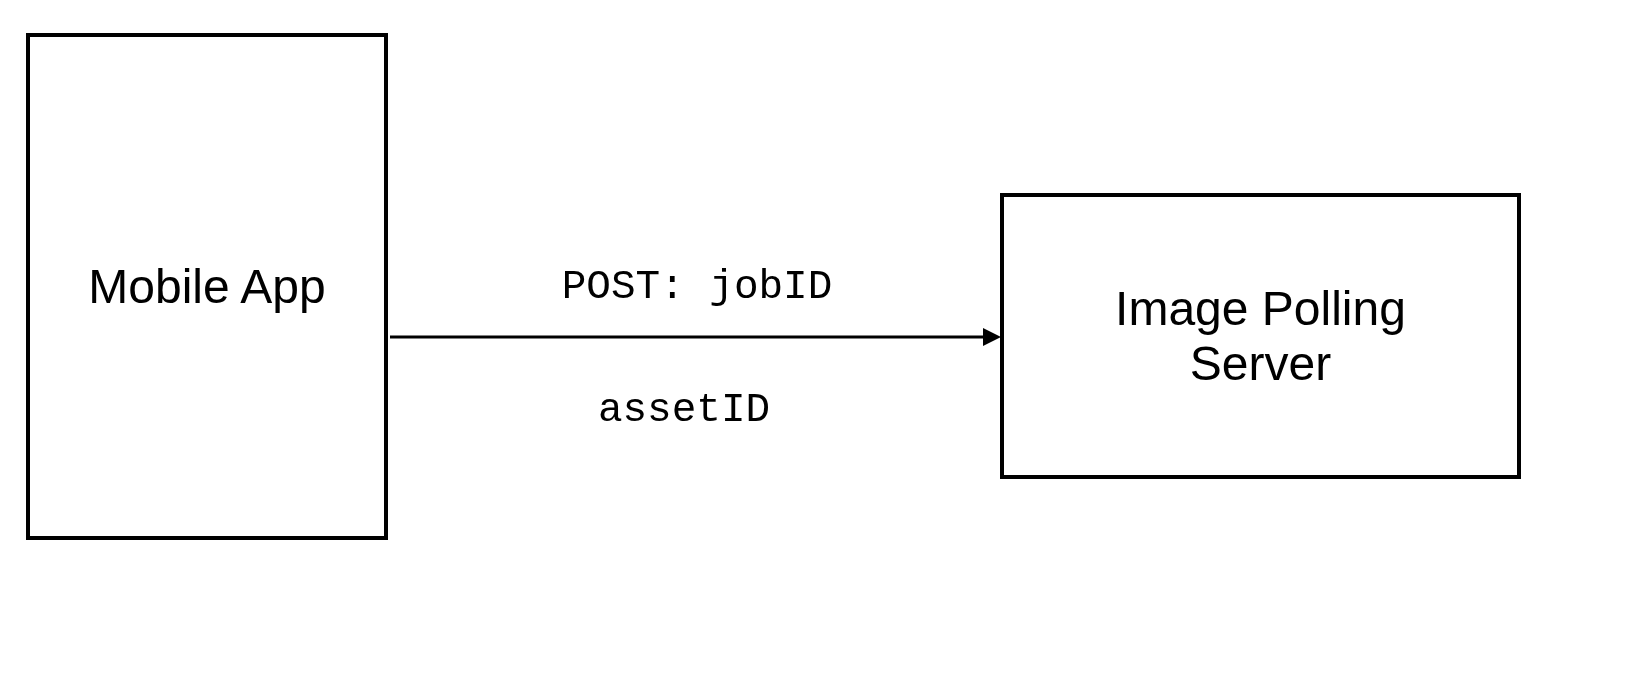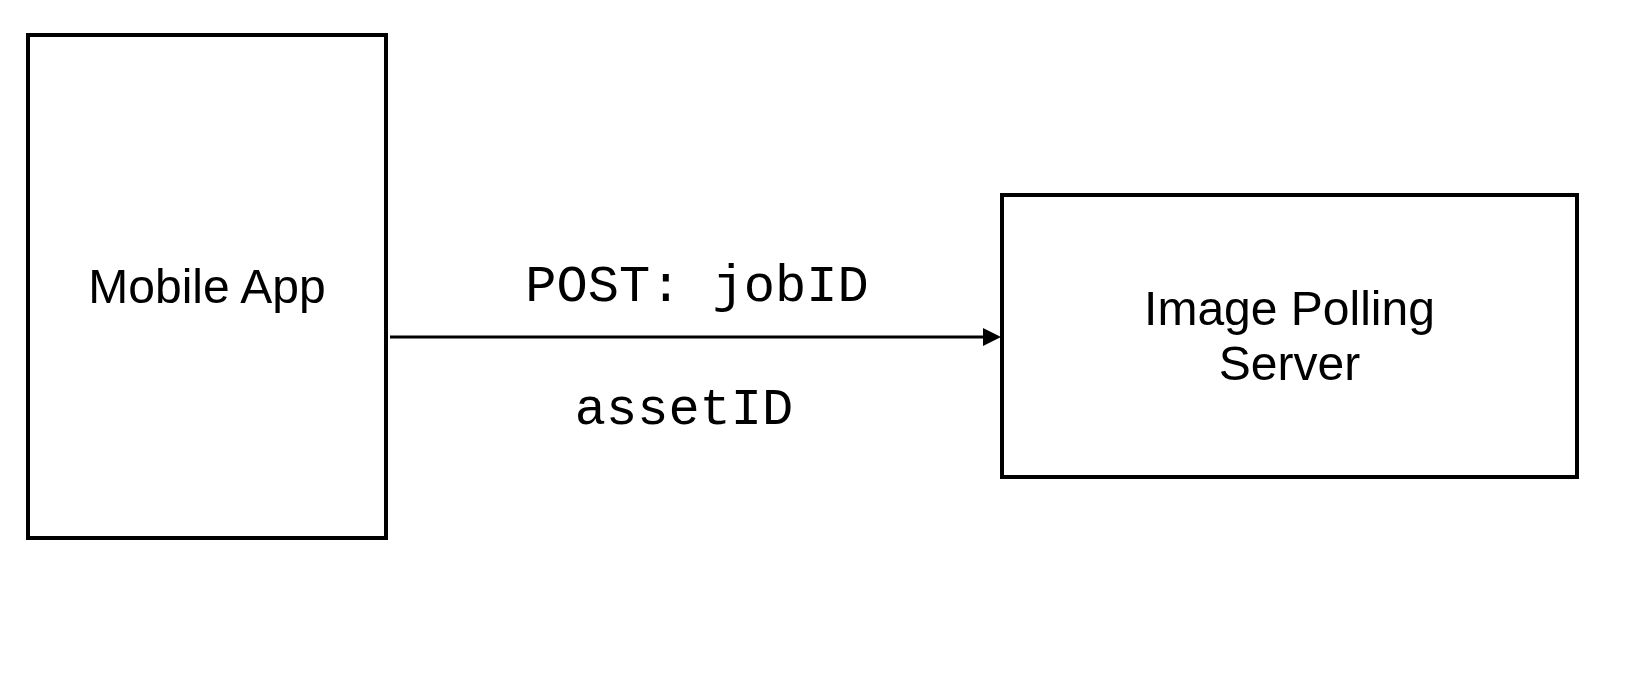--- a/index.html
+++ b/index.html
@@ -26,21 +26,21 @@
   }
   .node-left {
     left: 26px;
     top: 33px;
     width: 362px;
     height: 507px;
   }
   .node-right {
     left: 1000px;
     top: 193px;
-    width: 579px;
+    width: 521px;
     height: 286px;
   }
   .node-label {
     font-size: 48px;
     line-height: 1.15;
     color: #000000;
     text-align: center;
     white-space: nowrap;
   }
   .node-label.wrap {
@@ -51,21 +51,21 @@
     position: absolute;
     left: 0;
     top: 0;
     width: 1632px;
     height: 682px;
     pointer-events: none;
   }
   .edge-label {
     position: absolute;
     font-family: "Liberation Mono", "DejaVu Sans Mono", monospace;
-    font-size: 52px;
+    font-size: 41px;
     color: #000000;
     white-space: nowrap;
     transform: translate(-50%, -50%);
   }
   .edge-label.top {
     left: 697px;
     top: 287px;
   }
   .edge-label.bottom {
     left: 684px;

